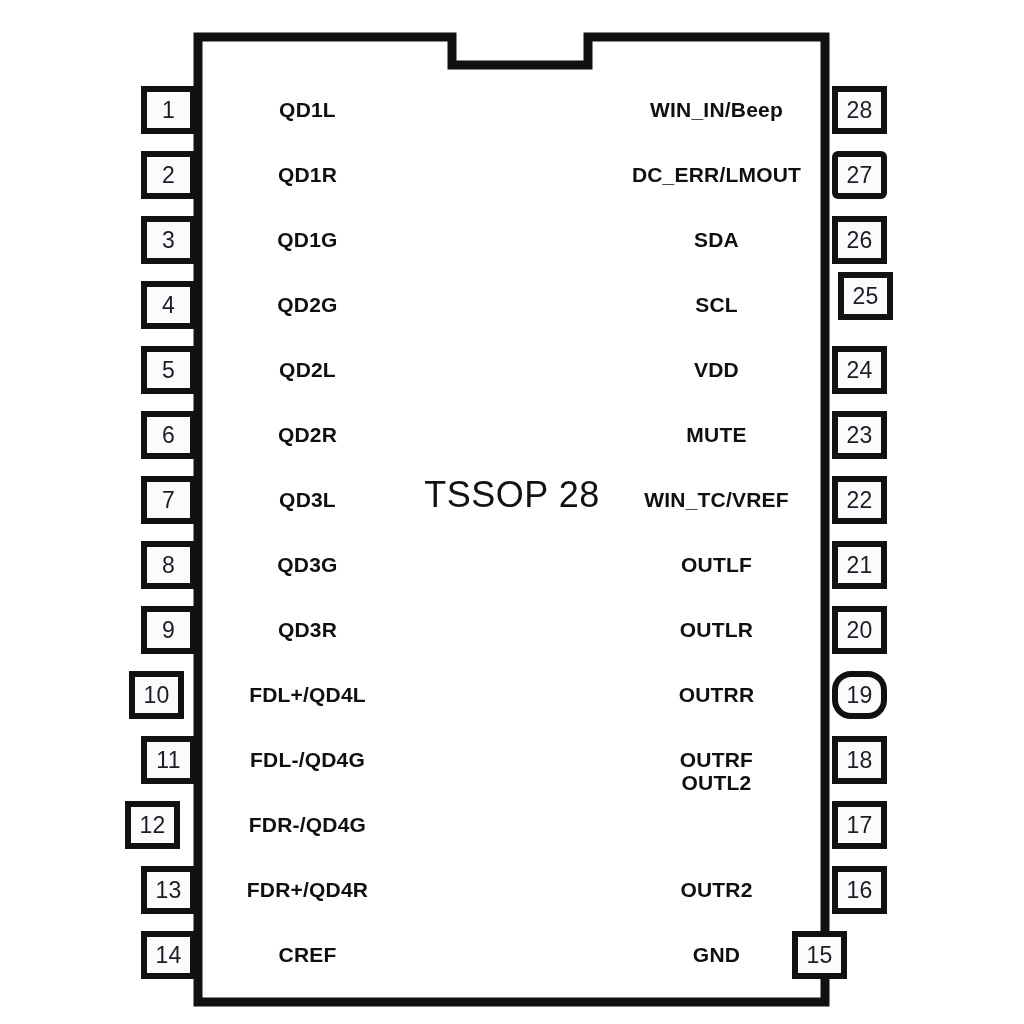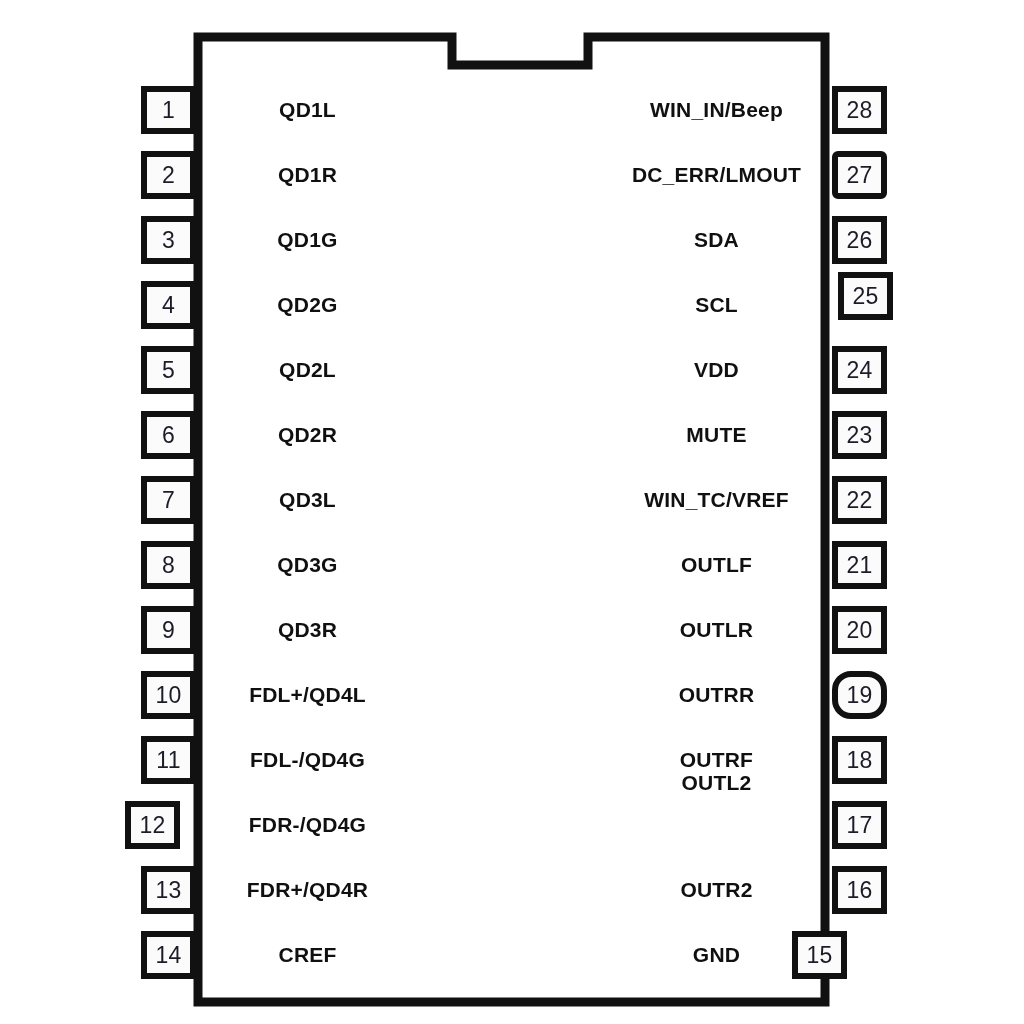--- a/index.html
+++ b/index.html
@@ -133,21 +133,21 @@
       </div>
       <div class="pin-label label-left" style="top: 476px;">QD3L</div>
       <div class="pin-box" style="left: 141px; top: 541px;">
         <span class="pin-num">8</span>
       </div>
       <div class="pin-label label-left" style="top: 541px;">QD3G</div>
       <div class="pin-box" style="left: 141px; top: 606px;">
         <span class="pin-num">9</span>
       </div>
       <div class="pin-label label-left" style="top: 606px;">QD3R</div>
-      <div class="pin-box" style="left: 141px; top: 671px;">
+      <div class="pin-box" style="left: 129px; top: 671px;">
         <span class="pin-num">10</span>
       </div>
       <div class="pin-label label-left" style="top: 671px;">FDL+/QD4L</div>
       <div class="pin-box" style="left: 141px; top: 736px;">
         <span class="pin-num">11</span>
       </div>
       <div class="pin-label label-left" style="top: 736px;">FDL-/QD4G</div>
       <div class="pin-box" style="left: 125px; top: 801px;">
         <span class="pin-num">12</span>
       </div>
@@ -211,14 +211,15 @@
       <div class="pin-box" style="left: 832px; top: 866px;">
         <span class="pin-num">16</span>
       </div>
       <div class="pin-label label-right" style="top: 866px;">OUTR2</div>
       <div class="pin-box" style="left: 792px; top: 931px;">
         <span class="pin-num">15</span>
       </div>
       <div class="pin-label label-right" style="top: 931px;">GND</div>
     </div>
 
+  <div id="package-name">TSSOP 28</div>
 
 </div>
 
 </body></html>

